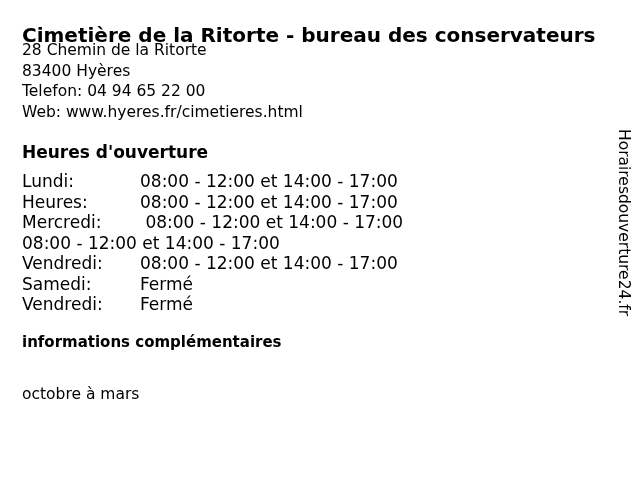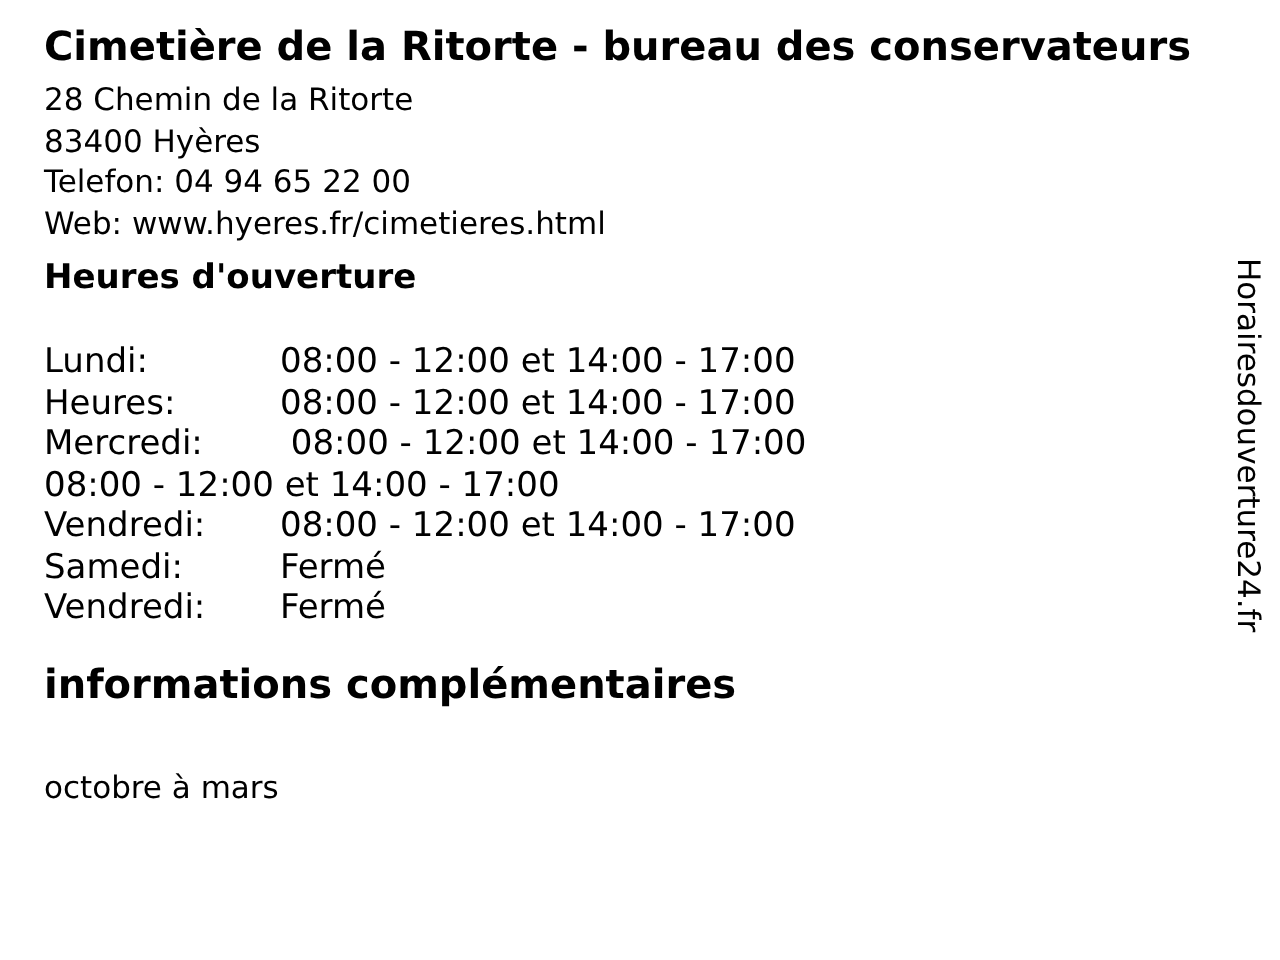--- a/index.html
+++ b/index.html
@@ -11,39 +11,39 @@
     overflow: hidden;
   }
   body {
     font-family: "DejaVu Sans", "Liberation Sans", sans-serif;
     color: #000000;
     position: relative;
   }
   .page-title {
     position: absolute;
     left: 22px;
-    top: 12px;
+    top: 24px;
     font-size: 20px;
     font-weight: bold;
     line-height: 23px;
     margin: 0;
     white-space: nowrap;
   }
   .address-block {
     position: absolute;
     left: 22px;
     top: 40px;
     font-size: 15.5px;
     line-height: 20.6px;
   }
   .address-block div { white-space: nowrap; }
   .hours-heading {
     position: absolute;
     left: 22px;
-    top: 128px;
+    top: 141px;
     font-size: 17px;
     font-weight: bold;
     line-height: 22px;
     margin: 0;
     white-space: nowrap;
   }
   .hours-table {
     position: absolute;
     left: 22px;
     top: 171px;
@@ -54,21 +54,21 @@
   .day-label {
     width: 118px;
     flex: 0 0 118px;
     white-space: nowrap;
   }
   .day-hours { white-space: pre; }
   .info-heading {
     position: absolute;
     left: 22px;
     top: 331px;
-    font-size: 20px;
+    font-size: 15px;
     font-weight: bold;
     line-height: 22px;
     margin: 0;
     white-space: nowrap;
   }
   .info-text {
     position: absolute;
     left: 22px;
     top: 384px;
     font-size: 15.5px;

